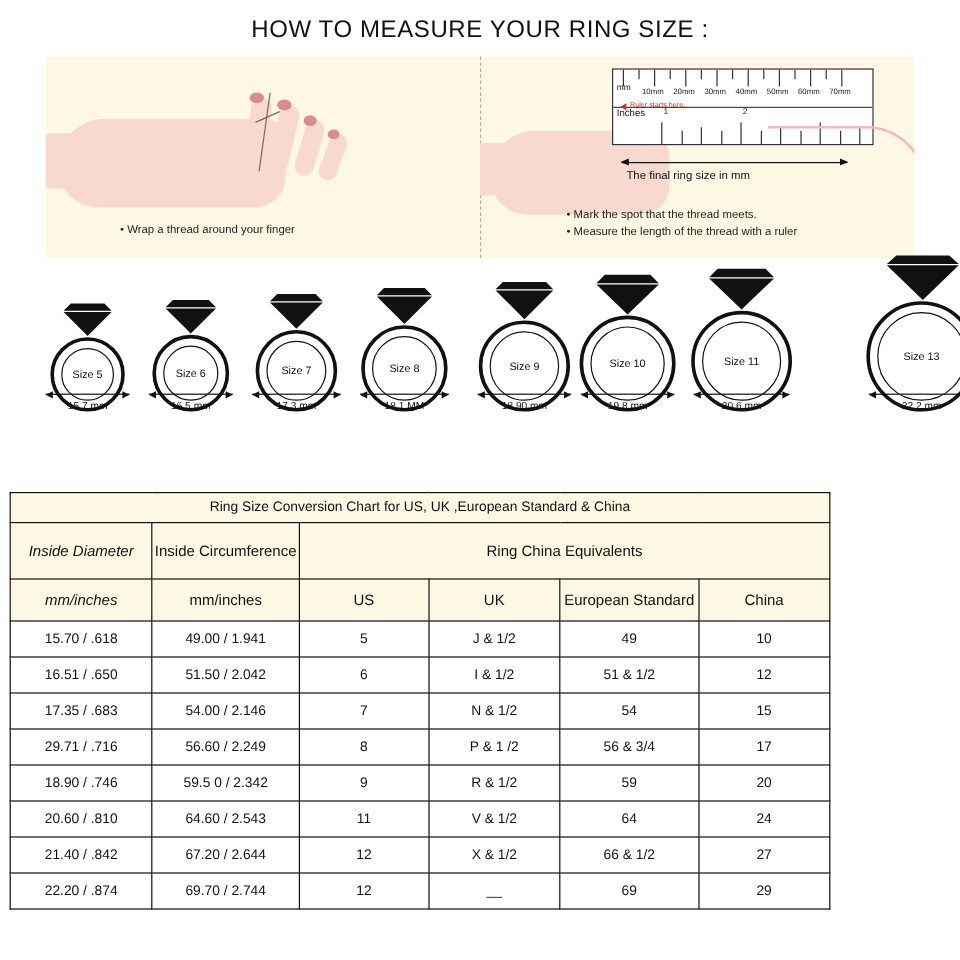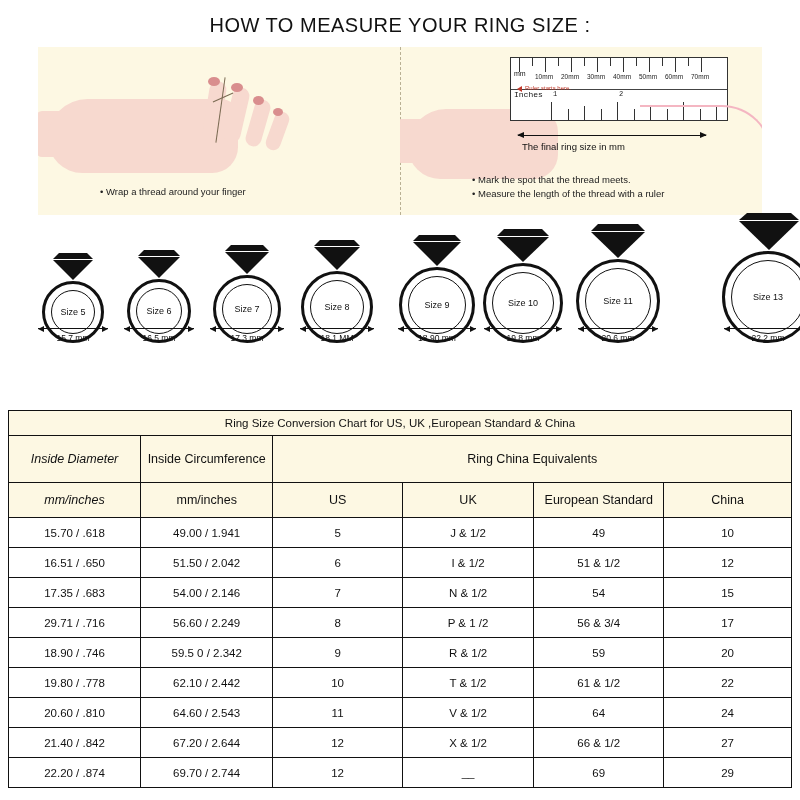--- a/index.html
+++ b/index.html
@@ -123,21 +123,21 @@
     background: #ffffff;
     border: 1px solid #333;
     box-sizing: border-box;
   }
   .ruler .mmrow, .ruler .inrow {
     position: absolute;
     left: 0; right: 0;
     height: 50%;
   }
   .ruler .mmrow { top: 0; border-bottom: 1px solid #444; }
-  .ruler .inrow { bottom: 0; font-family: Liberation Mono, monospace; }
+  .ruler .inrow { bottom: 0; }
   .tick {
     position: absolute;
     width: 1px;
     background: #333;
   }
   .rlabel {
     position: absolute;
     font-size: 6.5px;
     color: #222;
   }
@@ -252,21 +252,21 @@
     border-bottom: 3px solid transparent;
   }
   .mm-arrow:before { left: 0; border-right: 6px solid #111; }
   .mm-arrow:after { right: 0; border-left: 6px solid #111; }
 
   
   table.chart {
     position: absolute;
     left: 8px;
     top: 410px;
-    width: 784px;
+    width: 684px;
     border-collapse: collapse;
     font-size: 11.5px;
   }
   table.chart td, table.chart th {
     border: 1px solid #111;
     text-align: center;
     font-weight: normal;
     color: #111;
     padding: 0;
   }
@@ -546,28 +546,20 @@
     </tr>
     <tr class="body-row">
       <td>18.90 / .746</td>
       <td>59.5 0 / 2.342</td>
       <td>9</td>
       <td>R &amp; 1/2</td>
       <td>59</td>
       <td>20</td>
     </tr>
     <tr class="body-row">
-      <td>19.80 / .778</td>
-      <td>62.10 / 2.442</td>
-      <td>10</td>
-      <td>T &amp; 1/2</td>
-      <td>61 &amp; 1/2</td>
-      <td>22</td>
-    </tr>
-    <tr class="body-row">
       <td>20.60 / .810</td>
       <td>64.60 / 2.543</td>
       <td>11</td>
       <td>V &amp; 1/2</td>
       <td>64</td>
       <td>24</td>
     </tr>
     <tr class="body-row">
       <td>21.40 / .842</td>
       <td>67.20 / 2.644</td>

